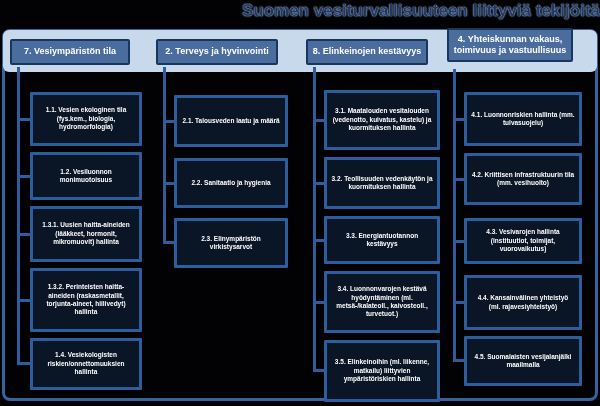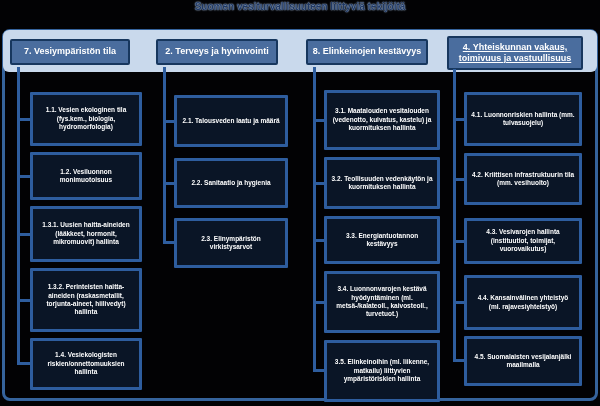--- a/index.html
+++ b/index.html
@@ -1,19 +1,19 @@
 <!DOCTYPE html>
 <html><head>
 <meta charset="utf-8">
 <style>
   html,body{margin:0;padding:0;background:#000;}
   .page{position:relative;width:600px;height:406px;background:#020204;overflow:hidden;
         font-family:"Liberation Sans",sans-serif;}
-  .title{position:absolute;left:0;top:1px;width:100%;text-align:center;
-         font-size:10px;font-weight:bold;color:#1f3864;
+  .title{position:absolute;left:0;top:1px;width:100%;text-align:right;
+         font-size:17px;font-weight:bold;color:#1f3864;
          text-shadow:0 0 2px #9db8dc,0 0 1px #c9d9ec;}
   .panel{position:absolute;left:2px;top:29px;width:590px;height:366px;
          border:3px solid #35639c;border-radius:8px;background:#020204;}
   .band{position:absolute;left:3px;top:30px;width:594px;height:42px;
         background:#c9d9ec;border-radius:6px;}
   .hbox{position:absolute;background:#4a6d9e;border:2px solid #17375e;
         color:#fff;font-weight:bold;font-size:9px;line-height:1.25;
         display:flex;align-items:center;justify-content:center;text-align:center;
         box-sizing:border-box;padding:1px 3px;border-radius:2px;}
   .sbox{position:absolute;background:#0a1526;border:3px solid #2e5d9e;
@@ -30,21 +30,21 @@
 <div class="page">
 
   <div class="title">Suomen vesiturvallisuuteen liittyviä tekijöitä</div>
 
   <div class="panel"></div>
   <div class="band"></div>
 
   <div class="hbox" style="left:10px;top:39px;width:120px;height:26px;">7. Vesiympäristön tila</div>
   <div class="hbox" style="left:156px;top:39px;width:122px;height:26px;">2. Terveys ja hyvinvointi</div>
   <div class="hbox" style="left:306px;top:39px;width:122px;height:26px;">8. Elinkeinojen kestävyys</div>
-  <div class="hbox" style="left:447px;top:36px;width:136px;height:34px;text-decoration:underline;">4. Yhteiskunnan vakaus, toimivuus ja vastuullisuus</div>
+  <div class="hbox" style="left:447px;top:28px;width:126px;height:34px;">4. Yhteiskunnan vakaus, toimivuus ja vastuullisuus</div>
 
   <div class="vline" style="left:17px;top:67px;height:297px;"></div>
   <div class="hstub" style="left:17px;top:118px;width:13px;"></div>
   <div class="hstub" style="left:17px;top:175px;width:13px;"></div>
   <div class="hstub" style="left:17px;top:233px;width:13px;"></div>
   <div class="hstub" style="left:17px;top:299px;width:13px;"></div>
   <div class="hstub" style="left:17px;top:362px;width:13px;"></div>
 
   <div class="vline" style="left:163px;top:67px;height:176px;"></div>
   <div class="hstub" style="left:163px;top:120px;width:11px;"></div>

